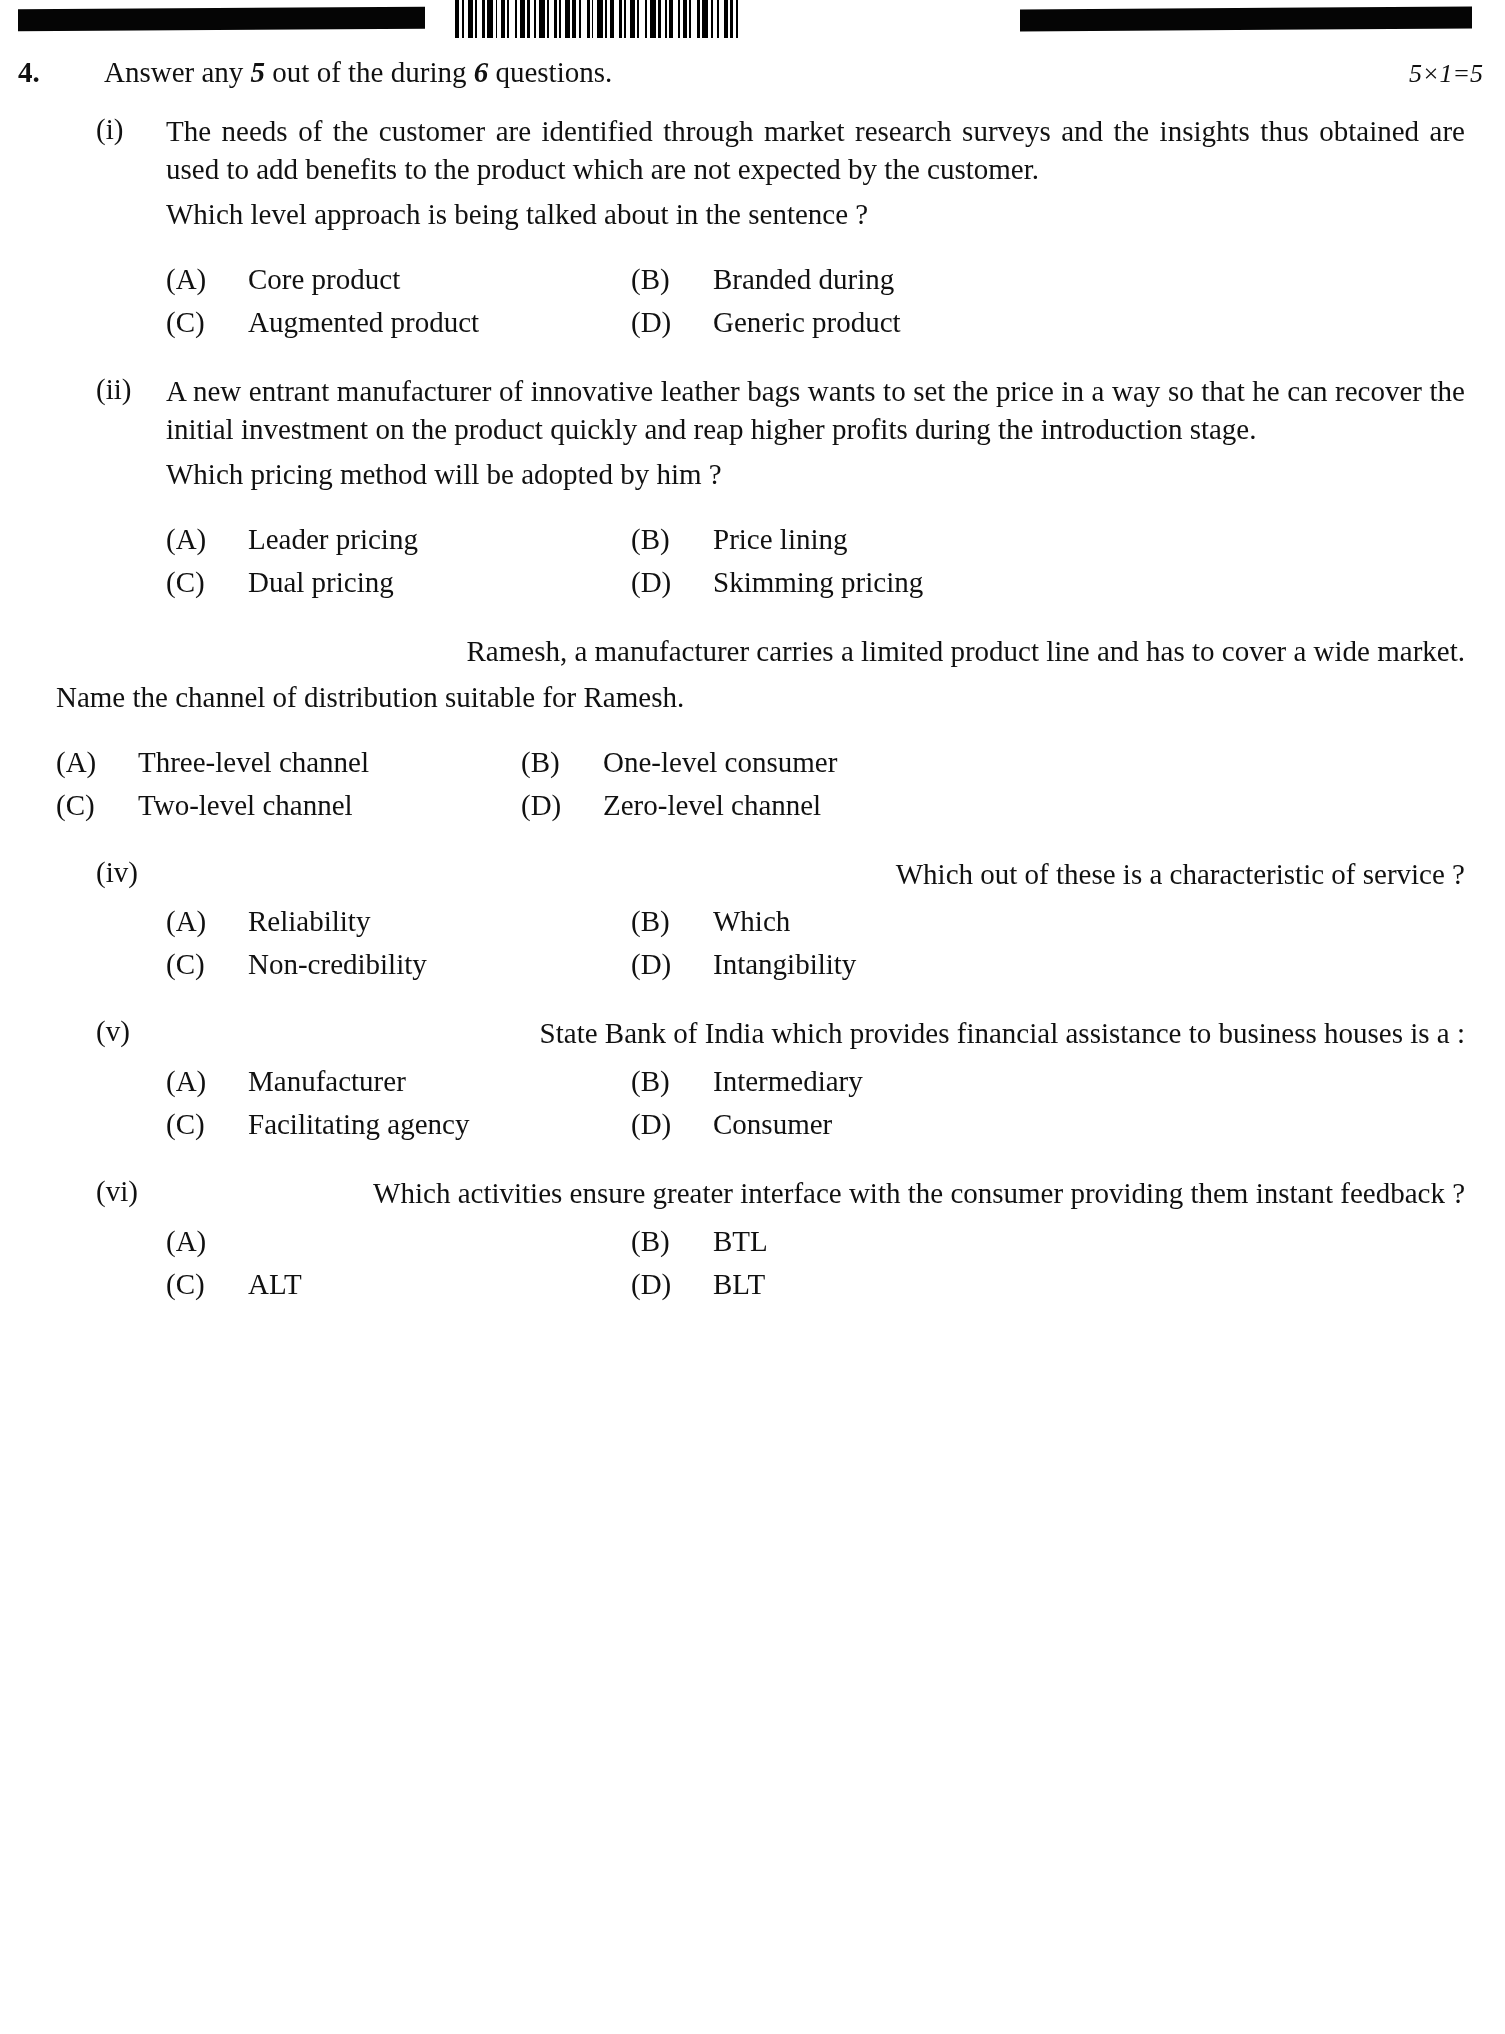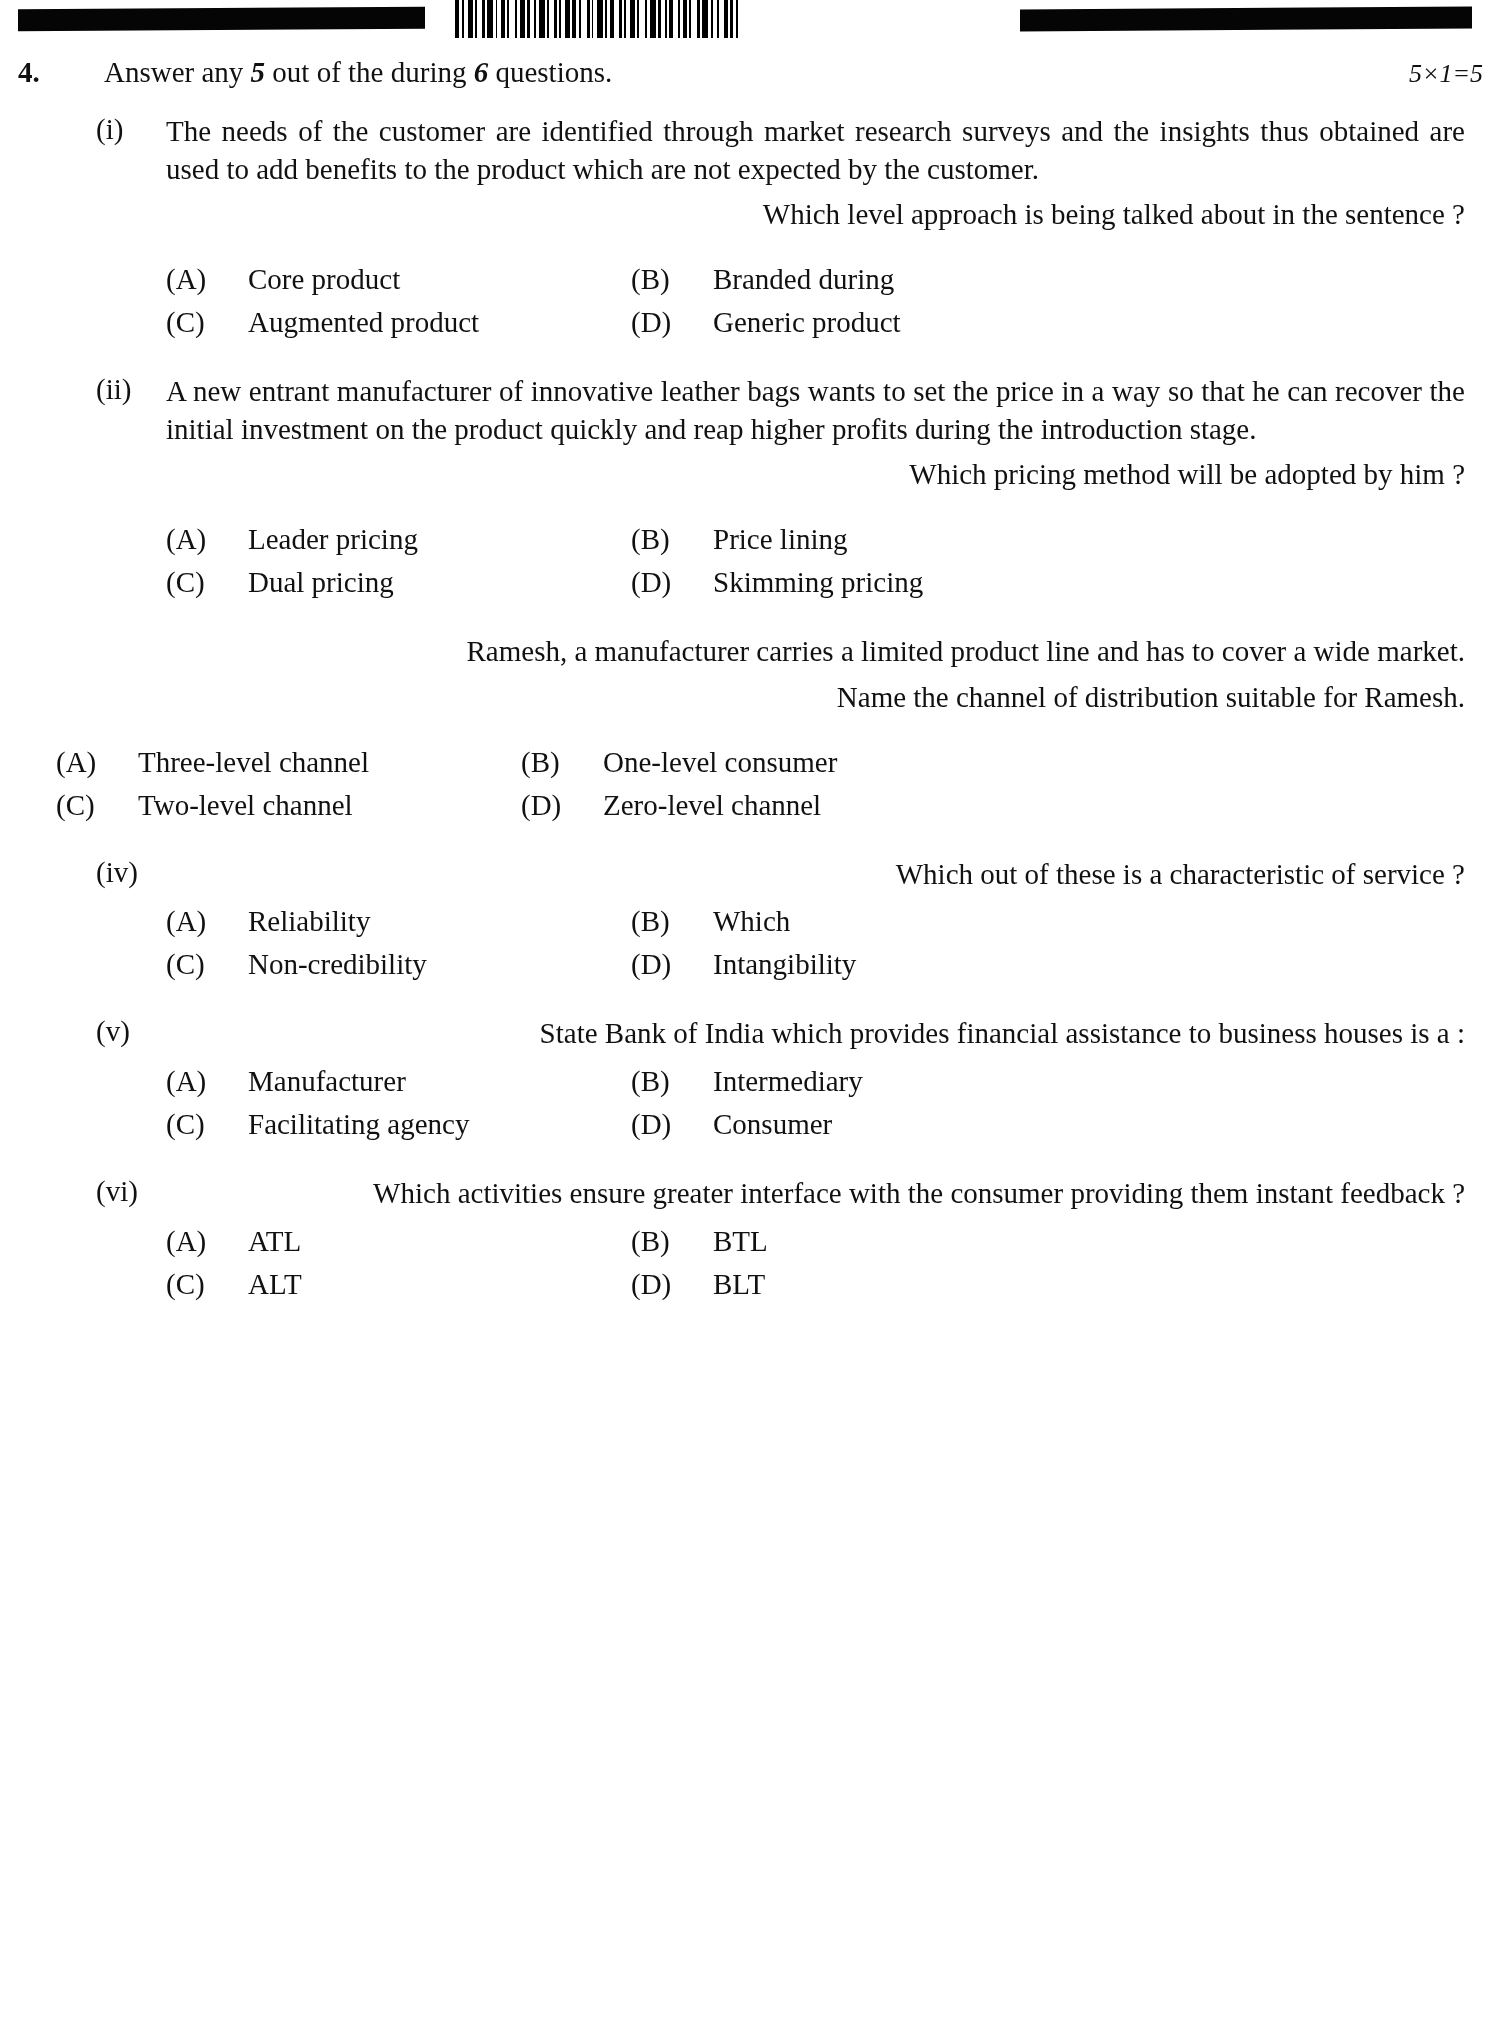--- a/index.html
+++ b/index.html
@@ -97,21 +97,21 @@
   .stem {
     text-align: justify;
     text-justify: inter-word;
     line-height: 1.30;
     margin: 0;
   }
   .stem.nojust { text-align: right; }
   .sub-prompt {
     margin-top: 8px;
     line-height: 1.30;
-    text-align: right;
+    text-align: left;
   }
 
   
   .options {
     margin-top: 12px;
   }
   .opt-row {
     display: flex;
     margin-bottom: 10px;
   }
@@ -341,21 +341,20 @@
 
   <div class="subq">
     <div class="label">(vi)</div>
     <div class="body">
       <p class="stem nojust">Which activities ensure greater interface with the consumer providing them instant feedback ?</p>
 
       <div class="options">
         <div class="opt-row">
           <div class="opt opt-left">
             <span class="key">(A)</span>
-            <span class="val">ATL</span>
           </div>
           <div class="opt opt-right">
             <span class="key">(B)</span>
             <span class="val">BTL</span>
           </div>
         </div>
         <div class="opt-row">
           <div class="opt opt-left">
             <span class="key">(C)</span>
             <span class="val">ALT</span>

